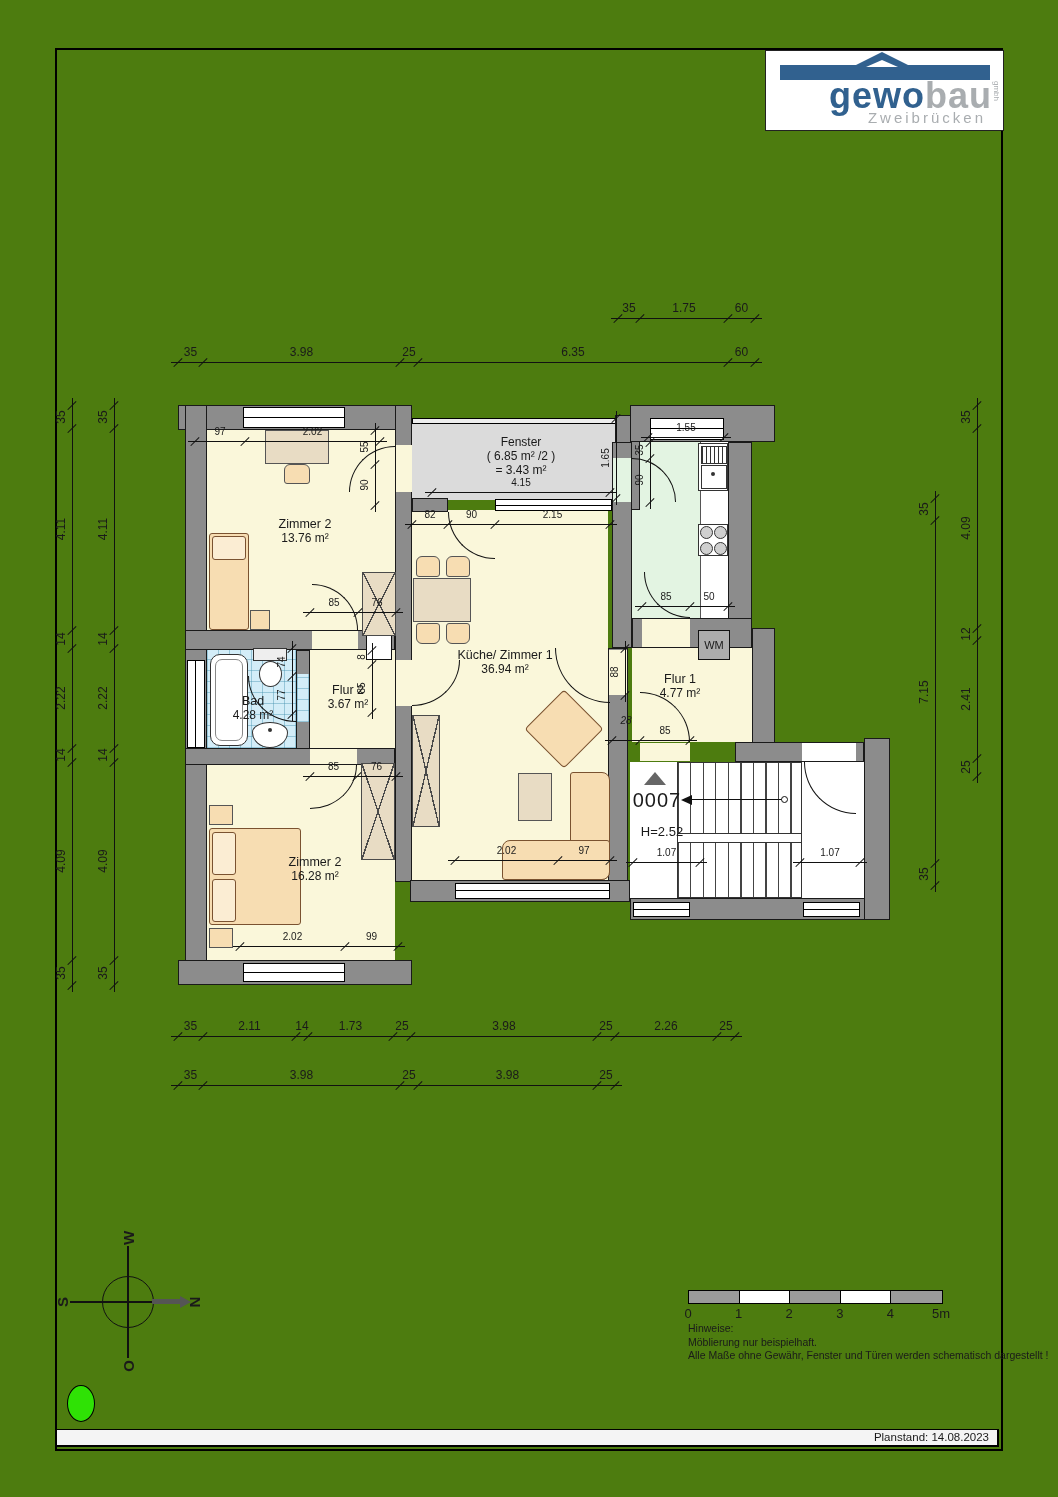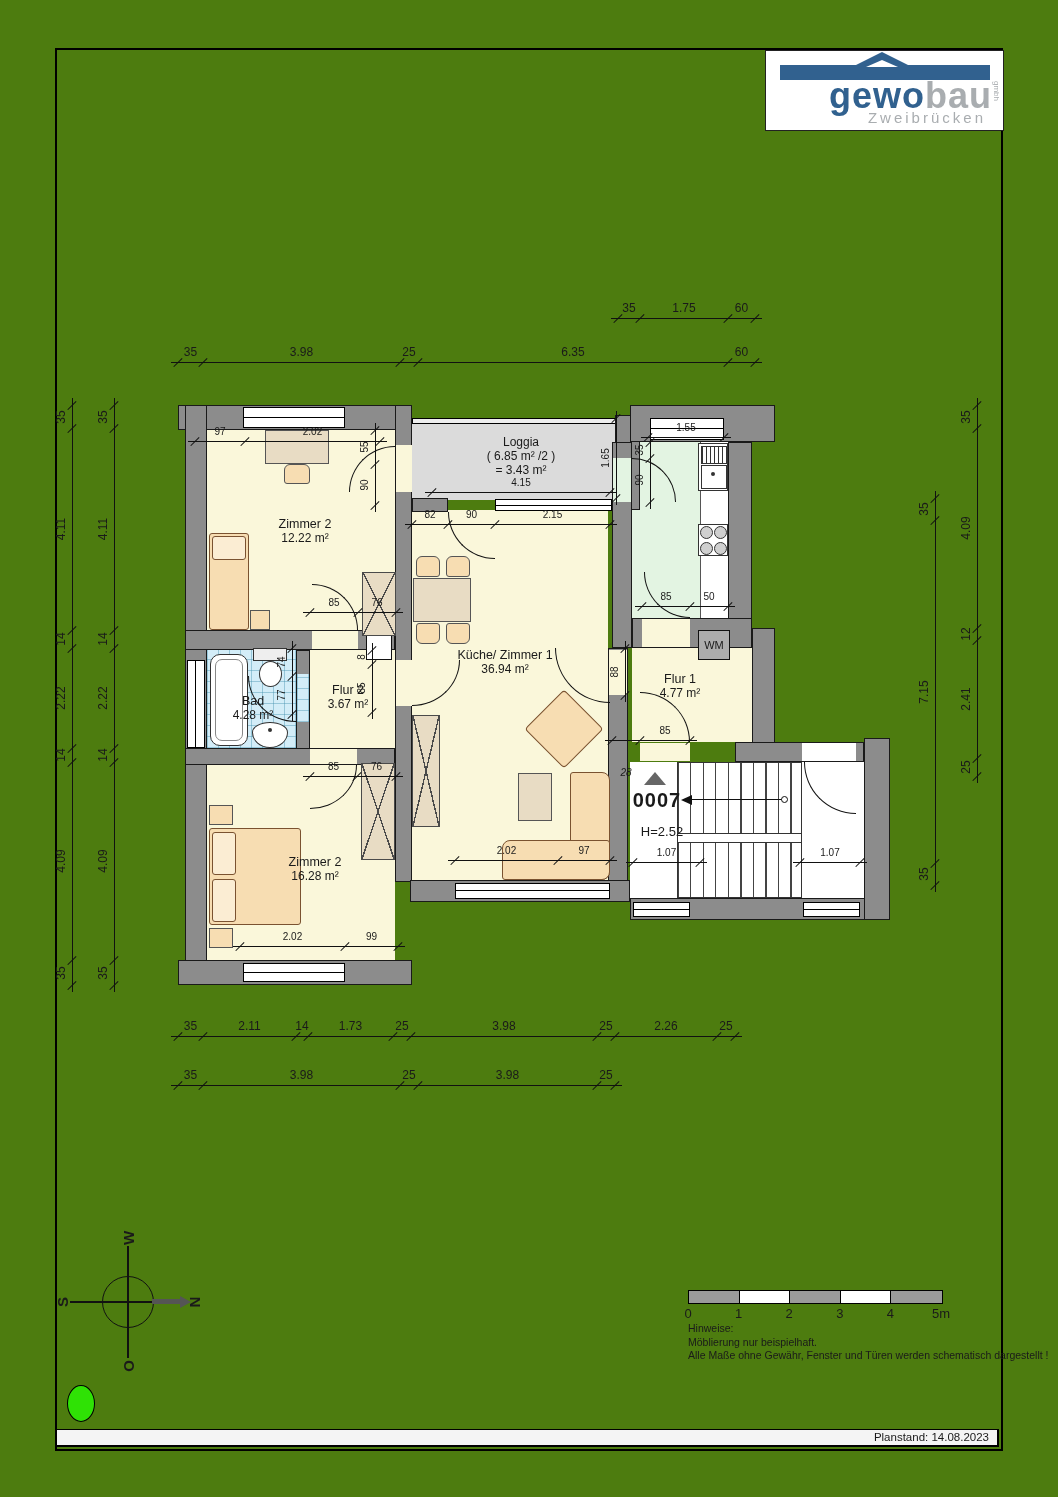--- a/index.html
+++ b/index.html
@@ -55,21 +55,21 @@
     background-image:repeating-linear-gradient(to right,#444 0 1px,transparent 1px 12.5px);}
   .landing{position:absolute;left:0;right:0;height:8px;background:#fff;border-top:1.2px solid #333;border-bottom:1.2px solid #333;}
   .s-arrow-line{position:absolute;background:#111;}
   .tri-l{position:absolute;width:0;height:0;border-top:5px solid transparent;border-bottom:5px solid transparent;border-right:11px solid #111;}
   .tri-r{position:absolute;width:0;height:0;border-top:6px solid transparent;border-bottom:6px solid transparent;border-left:11px solid #555;}
   .circ{position:absolute;width:7px;height:7px;border:1.3px solid #111;border-radius:50%;background:#fff;box-sizing:border-box;}
   .tri-up{position:absolute;width:0;height:0;border-left:11px solid transparent;border-right:11px solid transparent;border-bottom:13px solid #666;}
   
   .rlab{position:absolute;font-size:12.5px;text-align:center;transform:translate(-50%,-50%);white-space:nowrap;}
   .rlab small{font-size:12px;}
-  .big{font-size:20px;font-weight:bold;letter-spacing:1px;}
+  .big{font-size:20px;font-weight:normal;letter-spacing:1px;}
   .dim-line{position:absolute;background:#111;}
   .dim-tick{position:absolute;width:12px;height:1.2px;background:#111;transform:rotate(-45deg);}
   .dim-lab{position:absolute;font-size:12px;white-space:nowrap;transform:translate(-50%,-50%);}
   .dim-lab.sm{font-size:10px;}
   .dim-lab.rot{transform:translate(-50%,-50%) rotate(-90deg);}
   .wmbox{background:#ADADAD;border:1px solid #111;font-size:11px;display:flex;align-items:center;justify-content:center;}
   
   .cline{position:absolute;background:#111;}
   .ccirc{position:absolute;border:1.6px solid #111;border-radius:50%;background:transparent;box-sizing:border-box;}
   .clet{position:absolute;font-size:15px;font-weight:bold;transform:translate(-50%,-50%) rotate(-90deg);}
@@ -216,27 +216,27 @@
   <div class="stairs" style="left:677px;top:762px;width:125px;height:136px;">
     <div class="landing" style="top:70px;"></div>
     <div class="s-arrow-line" style="left:12px;top:36px;width:94px;height:1.3px;"></div>
     <div class="tri-l" style="left:3px;top:32px;"></div>
     <div class="circ" style="left:103px;top:33px;"></div>
   </div>
   <div class="tri-up" style="left:644px;top:772px;position:absolute;"></div>
   <div class="rlab big" style="left:657px;top:800px;">0007</div>
   <div class="rlab" style="left:662px;top:831px;font-size:13px;">H=2.52</div>
 
-  <div class="rlab" style="left:305px;top:531px;"><span>Zimmer 2</span><br><small>12.22 m²</small></div>
+  <div class="rlab" style="left:305px;top:531px;"><span>Zimmer 2</span><br><small>13.76 m²</small></div>
   <div class="rlab" style="left:253px;top:708px;"><span>Bad</span><br><small>4.28 m²</small></div>
   <div class="rlab" style="left:348px;top:697px;"><span>Flur 2</span><br><small>3.67 m²</small></div>
   <div class="rlab" style="left:315px;top:869px;"><span>Zimmer 2</span><br><small>16.28 m²</small></div>
   <div class="rlab" style="left:505px;top:662px;"><span>Küche/ Zimmer 1</span><br><small>36.94 m²</small></div>
   <div class="rlab" style="left:680px;top:686px;"><span>Flur 1</span><br><small>4.77 m²</small></div>
-  <div class="rlab" style="left:521px;top:456px;font-size:12px;"><span>Loggia</span><br><small>( 6.85 m² /2 )</small><br><small>= 3.43 m²</small></div>
+  <div class="rlab" style="left:521px;top:456px;font-size:12px;"><span>Fenster</span><br><small>( 6.85 m² /2 )</small><br><small>= 3.43 m²</small></div>
 
   <div>
     <div class="cline" style="left:70px;top:1301px;width:112px;height:1.6px;"></div>
     <div class="cline" style="left:127px;top:1246px;width:1.6px;height:112px;"></div>
     <div class="ccirc" style="left:102px;top:1276px;width:52px;height:52px;"></div>
     <div class="cline" style="left:152px;top:1299px;width:28px;height:5px;background:#555;"></div>
     <div class="tri-r" style="left:180px;top:1296px;"></div>
     <div class="clet" style="left:128px;top:1238px;">W</div>
     <div class="clet" style="left:62px;top:1302px;">S</div>
     <div class="clet" style="left:194px;top:1302px;">N</div>
@@ -448,21 +448,21 @@
       <div class="dim-line" style="left:448px;top:860px;width:169px;height:1.2px;"></div>
       <div class="dim-tick" style="left:449px;top:860px;"></div>
       <div class="dim-tick" style="left:552px;top:860px;"></div>
       <div class="dim-tick" style="left:604px;top:860px;"></div>
       <div class="dim-lab sm" style="left:506.5px;top:850px;">2.02</div>
       <div class="dim-lab sm" style="left:584px;top:850px;">97</div>
       <div class="dim-line" style="left:605px;top:740px;width:92px;height:1.2px;"></div>
       <div class="dim-tick" style="left:606px;top:740px;"></div>
       <div class="dim-tick" style="left:634px;top:740px;"></div>
       <div class="dim-tick" style="left:684px;top:740px;"></div>
-      <div class="dim-lab sm" style="left:626px;top:772px;font-style:italic;">28</div>
+      <div class="dim-lab sm" style="left:626px;top:720px;font-style:italic;">28</div>
       <div class="dim-lab sm" style="left:665px;top:730px;">85</div>
       <div class="dim-line" style="left:626px;top:862px;width:81px;height:1.2px;"></div>
       <div class="dim-tick" style="left:627px;top:862px;"></div>
       <div class="dim-tick" style="left:694px;top:862px;"></div>
       <div class="dim-lab sm" style="left:666.5px;top:852px;">1.07</div>
       <div class="dim-line" style="left:793px;top:862px;width:74px;height:1.2px;"></div>
       <div class="dim-tick" style="left:794px;top:862px;"></div>
       <div class="dim-tick" style="left:854px;top:862px;"></div>
       <div class="dim-lab sm" style="left:830px;top:852px;">1.07</div>
     </div>

